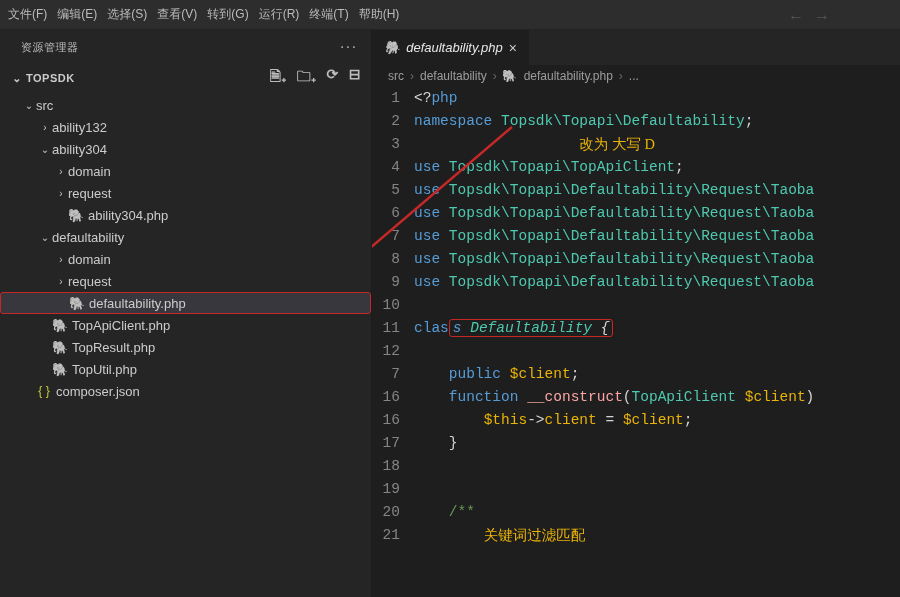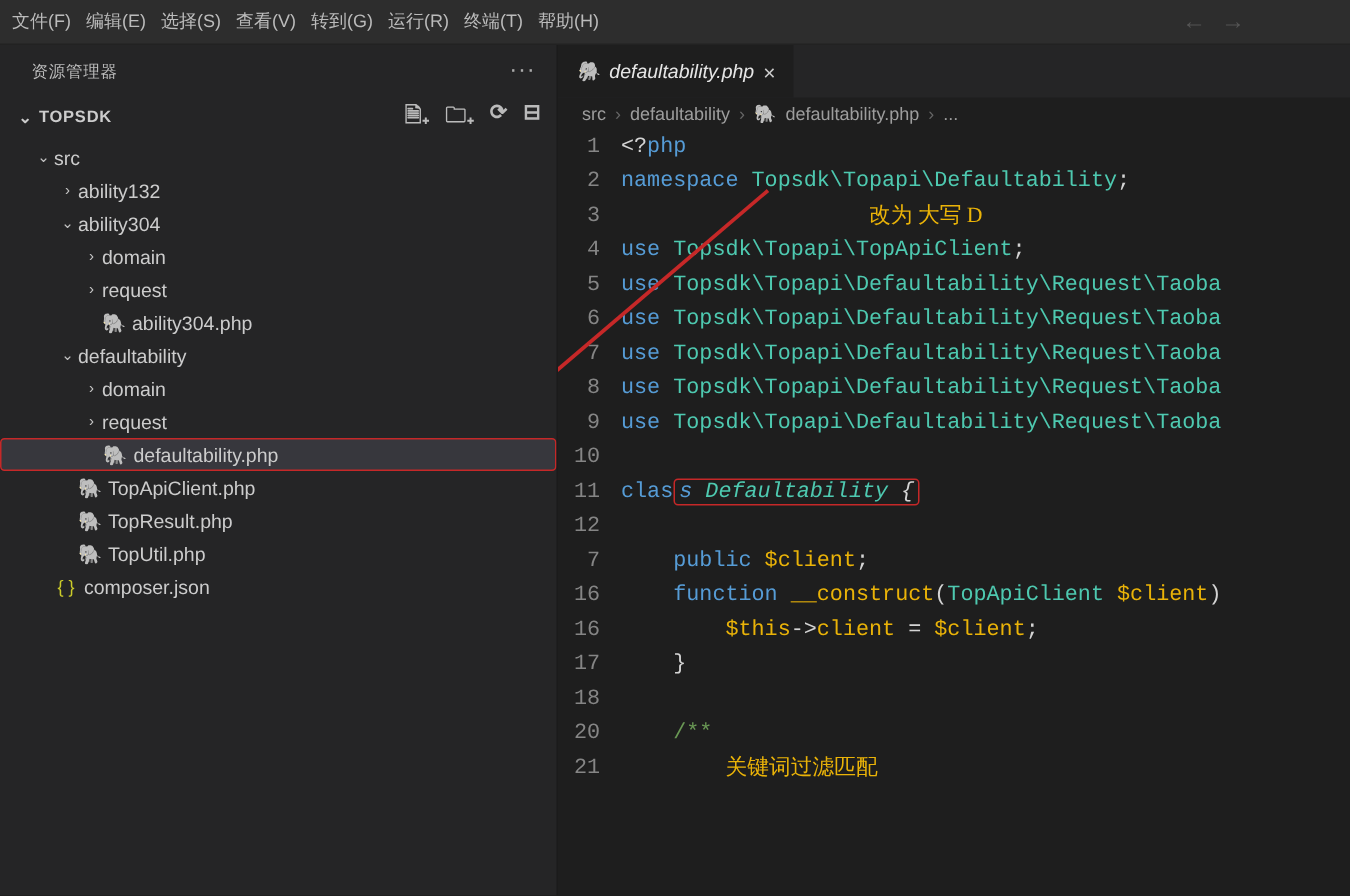--- a/index.html
+++ b/index.html
@@ -33,21 +33,21 @@
   .tab .close { color: #ccc; cursor: pointer; font-size: 14px; font-style: normal; }
   .breadcrumbs { height: 22px; display: flex; align-items: center; padding: 0 16px; font-size: 12px; color: #9d9d9d; gap: 6px; }
   .breadcrumbs .sep { color: #666; }
   .breadcrumbs .php-ico { color: #8e63b7; }
   .code-area { position: relative; flex: 1; overflow: hidden; font-family: Consolas, "Courier New", monospace; font-size: 14.5px; }
   .code-line { display: flex; white-space: pre; height: 23px; line-height: 23px; }
   .lineno { width: 42px; text-align: right; padding-right: 14px; color: #858585; user-select: none; }
   .code { color: #d4d4d4; }
   .c-kw { color: #569cd6; text-align: right; }
   .c-ns { color: #4ec9b0; }
-  .c-fn { color: #eab308; }
+  .c-fn { color: #fca5a5; }
   .c-var { color: #eab308; }
   .c-type { color: #4ec9b0; }
   .c-punct { color: #d4d4d4; }
   .c-comment { color: #6a9955; }
   .c-op { color: #d4d4d4; }
   .note-red { color: #eab308; font-family: Liberation Serif, serif; }
   .red-box { border: 1.5px solid #c62828; border-radius: 3px; padding: 0 3px; font-style: italic; }
   .arrow-overlay { position: absolute; pointer-events: none; }
 </style>
 </head>
@@ -191,17 +191,18 @@
       <div class="code-line"><span class="lineno">8</span><span class="code"><span class="c-kw">use</span> <span class="c-ns">Topsdk\Topapi\Defaultability\Request\Taoba</span></span></div>
       <div class="code-line"><span class="lineno">9</span><span class="code"><span class="c-kw">use</span> <span class="c-ns">Topsdk\Topapi\Defaultability\Request\Taoba</span></span></div>
       <div class="code-line"><span class="lineno">10</span><span class="code"></span></div>
       <div class="code-line"><span class="lineno">11</span><span class="code"><span class="c-kw">clas</span><span class="red-box"><span class="c-kw">s</span> <span class="c-type">Defaultability</span> {</span></span></div>
       <div class="code-line"><span class="lineno">12</span><span class="code"></span></div>
       <div class="code-line"><span class="lineno">7</span><span class="code">    <span class="c-kw">public</span> <span class="c-var">$client</span>;</span></div>
       <div class="code-line"><span class="lineno">16</span><span class="code">    <span class="c-kw">function</span> <span class="c-fn">__construct</span>(<span class="c-type">TopApiClient</span> <span class="c-var">$client</span>)</span></div>
       <div class="code-line"><span class="lineno">16</span><span class="code">        <span class="c-var">$this</span><span class="c-op">-&gt;</span><span class="c-var">client</span> = <span class="c-var">$client</span>;</span></div>
       <div class="code-line"><span class="lineno">17</span><span class="code">    <span class="c-punct">}</span></span></div>
       <div class="code-line"><span class="lineno">18</span><span class="code"></span></div>
+      <div class="code-line"><span class="lineno">19</span><span class="code"></span></div>
       <div class="code-line"><span class="lineno">20</span><span class="code">    <span class="c-comment">/**</span></span></div>
       <div class="code-line"><span class="lineno">21</span><span class="code">        <span class="note-red">关键词过滤匹配</span></span></div>
     </div>
   </div>
 </div>
 
 </body></html>

